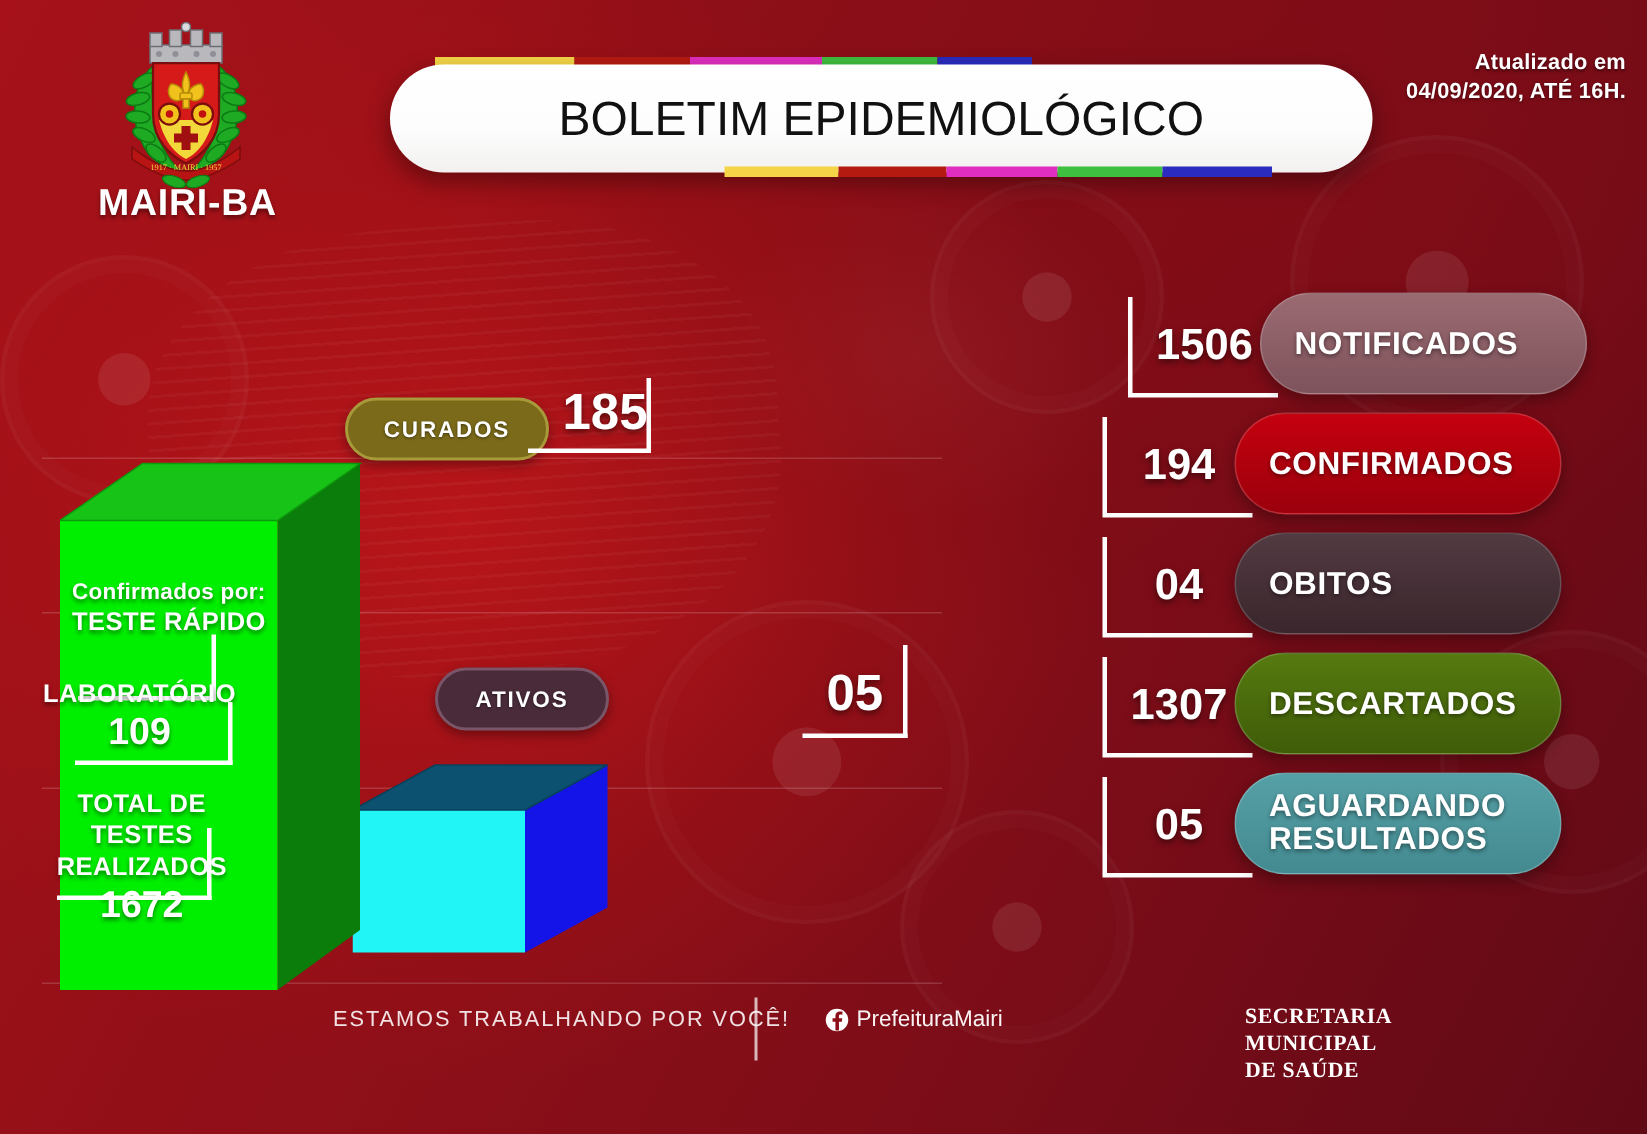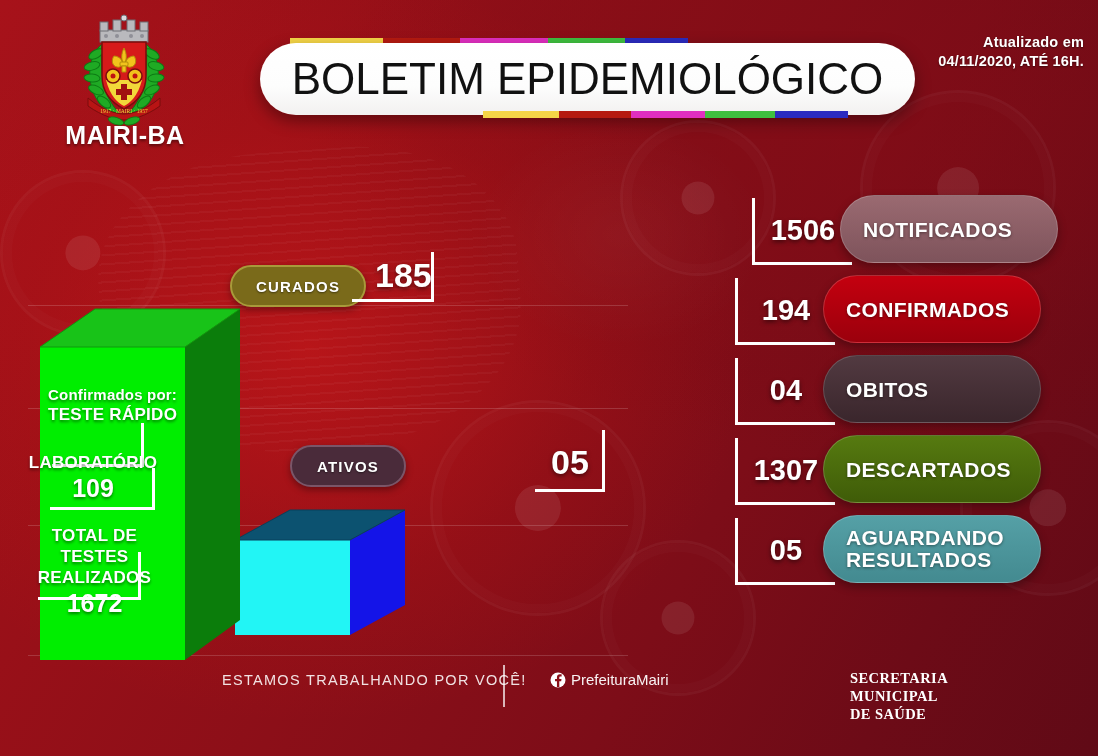--- a/index.html
+++ b/index.html
@@ -45,21 +45,21 @@
   }
   #titlewrap{position:absolute;left:255px;top:35px;width:670px;height:95px;}
   #titlepill{
     position:absolute;left:5px;top:8px;width:655px;height:72px;
     background:linear-gradient(180deg,#ffffff 0%,#fdfdfd 60%,#f2f1f0 100%);
     border-radius:38px;
     box-shadow:0 6px 16px rgba(0,0,0,.38);
     display:flex;align-items:center;justify-content:center;
   }
   #titletext{
-    color:#111;font-size:44px;letter-spacing:0px;font-weight:400;
+    color:#111;font-size:32px;letter-spacing:0px;font-weight:400;
     font-family:"Liberation Sans", sans-serif;white-space:nowrap;
   }
   .stripe{position:absolute;height:7px;}
   #updated{
     position:absolute;right:14px;top:33px;text-align:right;
     color:#fff;font-weight:bold;font-size:14.5px;line-height:19px;
     letter-spacing:.2px;text-shadow:0 1px 2px rgba(0,0,0,.5);
   }
 
   
@@ -115,21 +115,21 @@
   #slogan{
     position:absolute;left:222px;top:7px;color:rgba(255,255,255,.88);
     font-size:14.5px;letter-spacing:1.3px;
   }
   #vrule{position:absolute;left:503px;top:0;width:2px;height:42px;background:rgba(255,255,255,.7);}
   #contact{position:absolute;left:550px;top:3px;color:rgba(255,255,255,.95);font-size:15px;line-height:23px;}
   .cline{display:flex;align-items:center;gap:5px;}
   #secretaria{
     position:absolute;left:830px;top:4px;width:140px;color:#fff;
     font-family:"Liberation Serif", serif;font-weight:bold;
-    font-size:14.5px;line-height:18px;letter-spacing:.4px;margin-left:20px;
+    font-size:14.5px;line-height:18px;letter-spacing:.4px;
   }
 </style>
 </head>
 <body>
 
 <div id="poster">
 
   <div>
     <div class="maskband" style="left:100px;top:150px;width:420px;height:300px;"></div>
     <div class="virus" style="left:620px;top:120px;width:150px;height:150px;"></div>
@@ -228,21 +228,21 @@
 
       <div class="stripe" style="left:228px;top:76px;width:76px;background:#f5d547;"></div>
       <div class="stripe" style="left:304px;top:76px;width:72px;background:#b51a10;"></div>
       <div class="stripe" style="left:376px;top:76px;width:74px;background:#e02ec0;"></div>
       <div class="stripe" style="left:450px;top:76px;width:70px;background:#3fbf3f;"></div>
       <div class="stripe" style="left:520px;top:76px;width:73px;background:#2b2bbf;"></div>
     </div>
 
     <div id="updated">
       <div>Atualizado em</div>
-      <div>04/11/2020, ATÉ  16H.</div>
+      <div>04/09/2020, ATÉ  16H.</div>
     </div>
   </div>
 
   <div id="chart">
 
     <div class="gridline" style="left:28px;top:165px;width:600px;"></div>
     <div class="gridline" style="left:28px;top:268px;width:600px;"></div>
     <div class="gridline" style="left:28px;top:385px;width:600px;"></div>
     <div class="gridline" style="left:28px;top:515px;width:600px;"></div>
 

